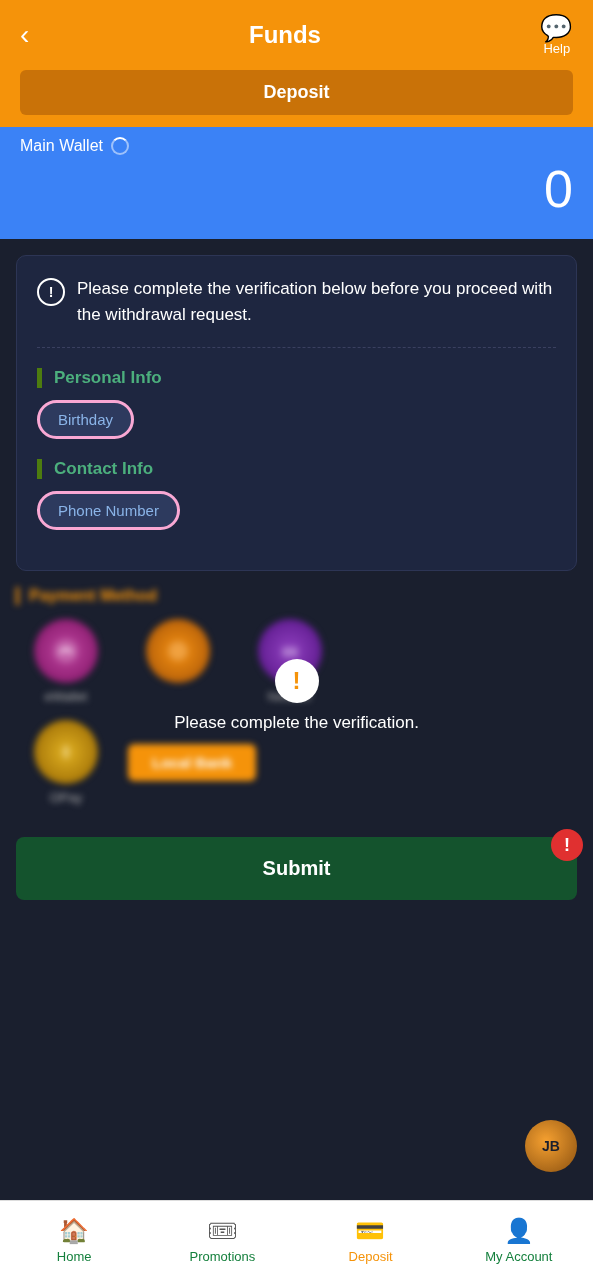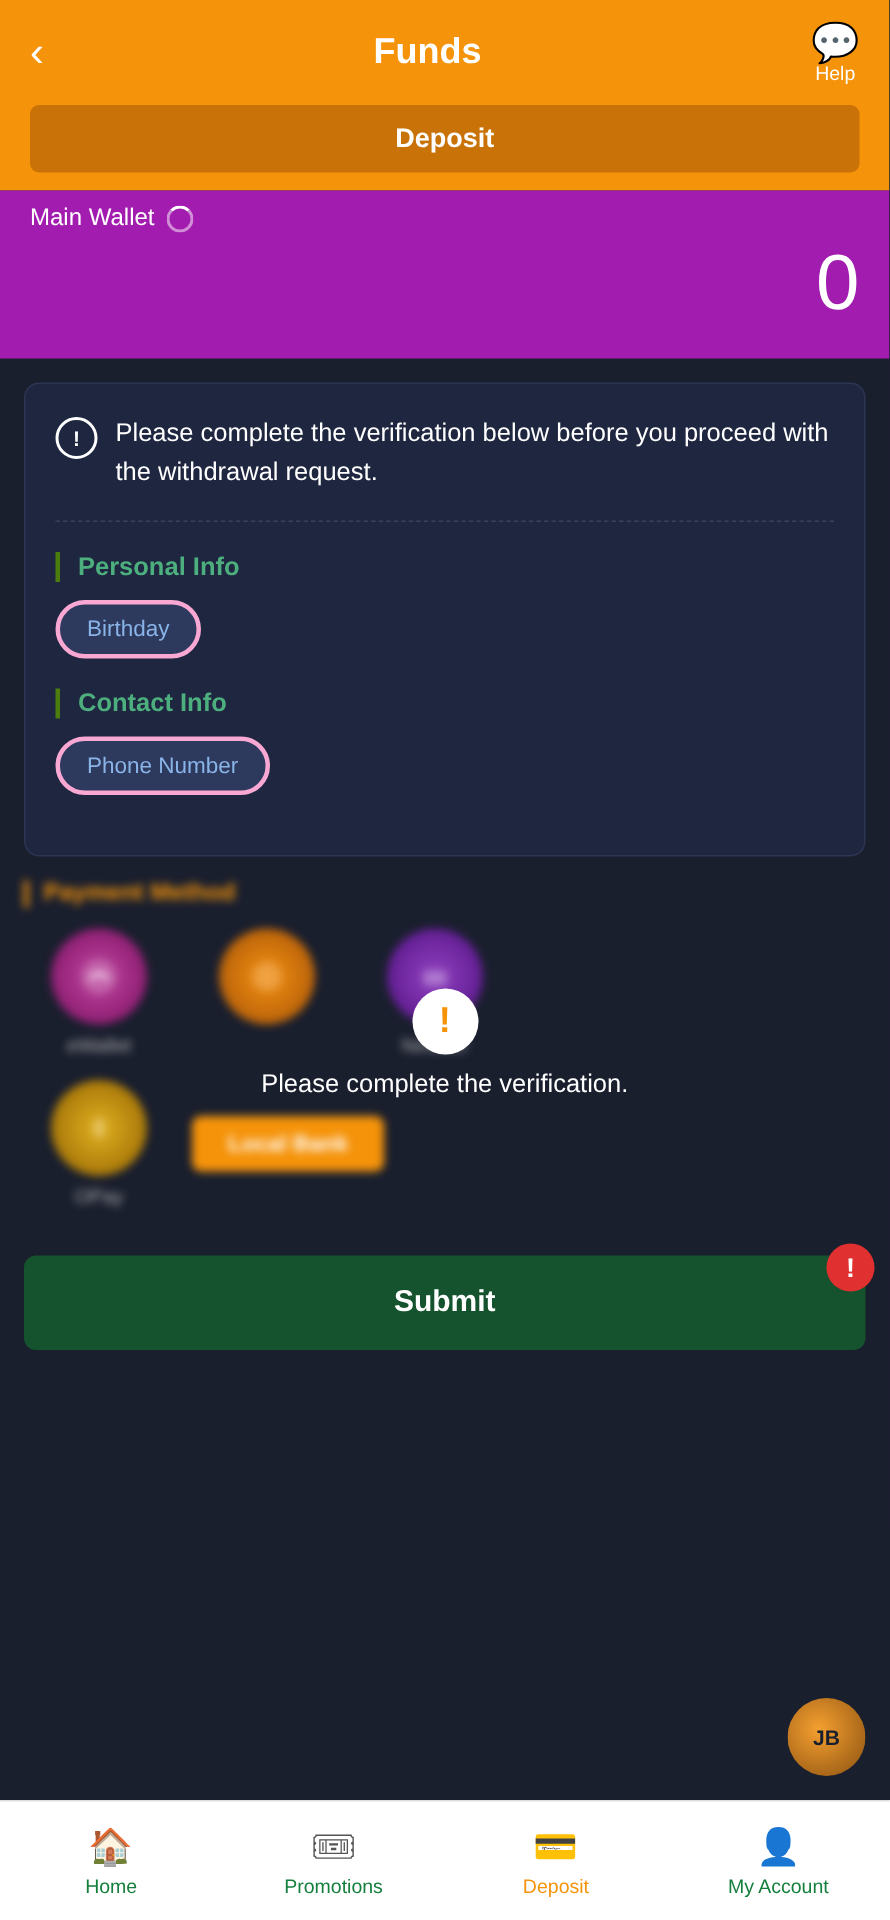--- a/index.html
+++ b/index.html
@@ -66,21 +66,21 @@
       color: white;
     }
     .tab-btn.active {
       background: #f5930a;
       color: white;
       border: 2px solid white;
     }
 
     
     .wallet-section {
-      background: #a21caf;
+      background: #3b82f6;
       padding: 10px 20px 20px 20px;
     }
     .wallet-label {
       display: flex;
       align-items: center;
       gap: 8px;
       color: white;
       font-size: 16px;
       font-weight: 500;
     }
@@ -139,21 +139,21 @@
     
     .info-section {
       margin-bottom: 20px;
     }
     .section-title {
       color: #4caf7d;
       font-size: 17px;
       font-weight: 600;
       margin-bottom: 12px;
       padding-left: 12px;
-      border-left: 3px solid #4d7c0f;
+      border-left: 5px solid #4d7c0f;
     }
     .tag-btn {
       background: #2d3a5e;
       color: #8ab4e8;
       border: 3px solid #f9a8d4;
       border-radius: 20px;
       padding: 8px 18px;
       font-size: 15px;
       cursor: pointer;
       display: inline-block;
@@ -279,21 +279,21 @@
       align-items: center;
       justify-content: center;
       color: white;
       font-size: 18px;
       font-weight: 700;
     }
 
     
     .floating-avatar {
       position: fixed;
-      bottom: 96px;
+      bottom: 108px;
       right: 16px;
       width: 52px;
       height: 52px;
       background: radial-gradient(circle at 40% 40%, #f5a030, #8a5010);
       border-radius: 50%;
       display: flex;
       align-items: center;
       justify-content: center;
       color: #1a1f2e;
       font-size: 14px;

